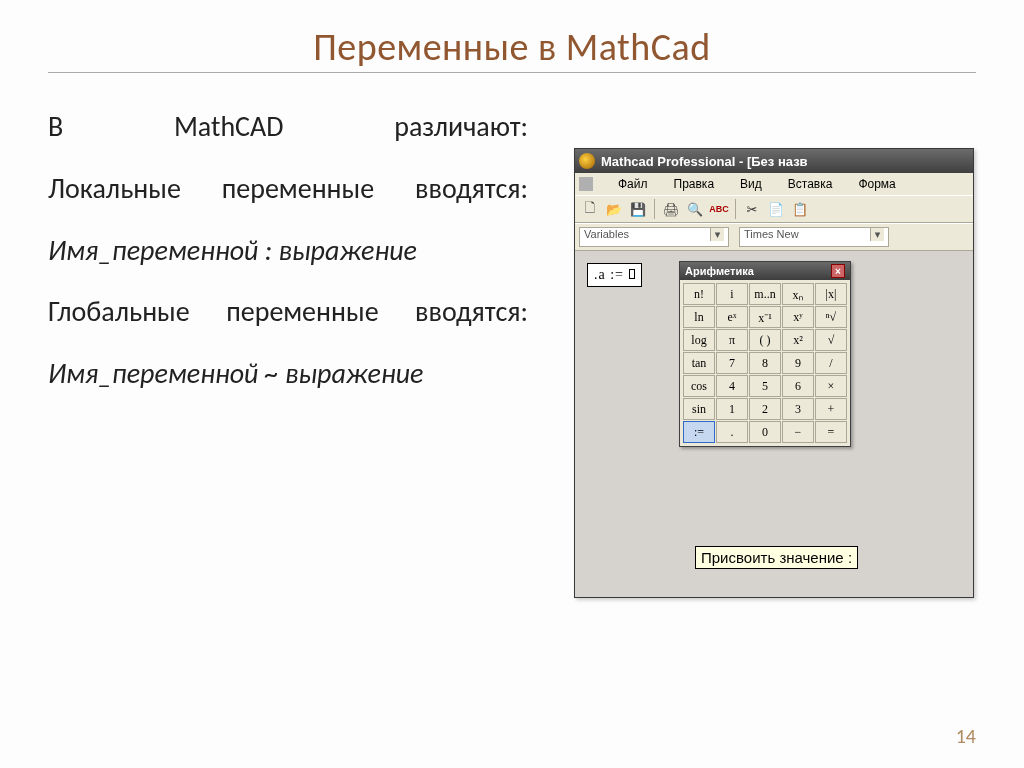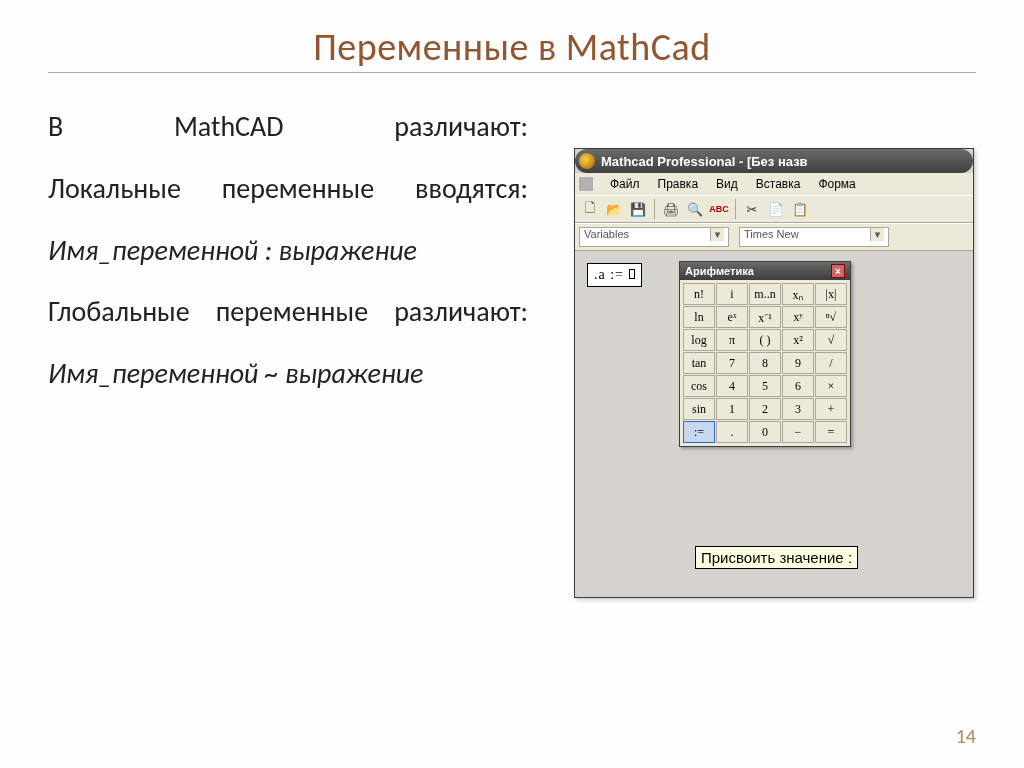--- a/index.html
+++ b/index.html
@@ -65,34 +65,33 @@
   .titlebar {
     height: 24px;
     background: linear-gradient(to bottom,#6b6b6b,#3f3f3f);
     color: #fff;
     display: flex;
     align-items: center;
     padding: 0 4px;
     gap: 6px;
     font-weight: bold;
     font-size: 13px;
-    border-radius: 12px;
   }
   .app-icon {
     width: 16px; height: 16px;
     background: radial-gradient(circle at 40% 40%, #ffd040, #a06000);
     border-radius: 50%;
   }
   .menubar {
     height: 22px;
     background: #ece9d8;
     display: flex;
     align-items: center;
     padding-left: 4px;
-    gap: 4px;
+    gap: 12px;
   }
   .menubar .ctrl-icon {
     width: 14px; height:14px;
     background:#b0b0b0;
     margin-right:6px;
   }
   .menu-item {
     padding: 2px 7px;
     cursor: default;
   }
@@ -225,21 +224,21 @@
 
 <div class="slide-title">Переменные в MathCad</div>
 <div class="title-underline"></div>
 
 <div class="body-text">
   <p style="text-align-last:justify;">
     <span>В MathCAD различают:</span><br>
   </p>
   <p style="text-align-last:justify;">Локальные переменные вводятся:</p>
   <p class="italic">Имя_переменной : выражение</p>
-  <p style="text-align-last:justify;">Глобальные переменные различают:</p>
+  <p style="text-align-last:justify;">Глобальные переменные вводятся:</p>
   <p class="italic">Имя_переменной ~ выражение</p>
 </div>
 
 <div class="page-num">14</div>
 
 <div class="app-window">
   <div class="titlebar">
     <span class="app-icon"></span>
     <span>Mathcad Professional - [Без назв</span>
   </div>

